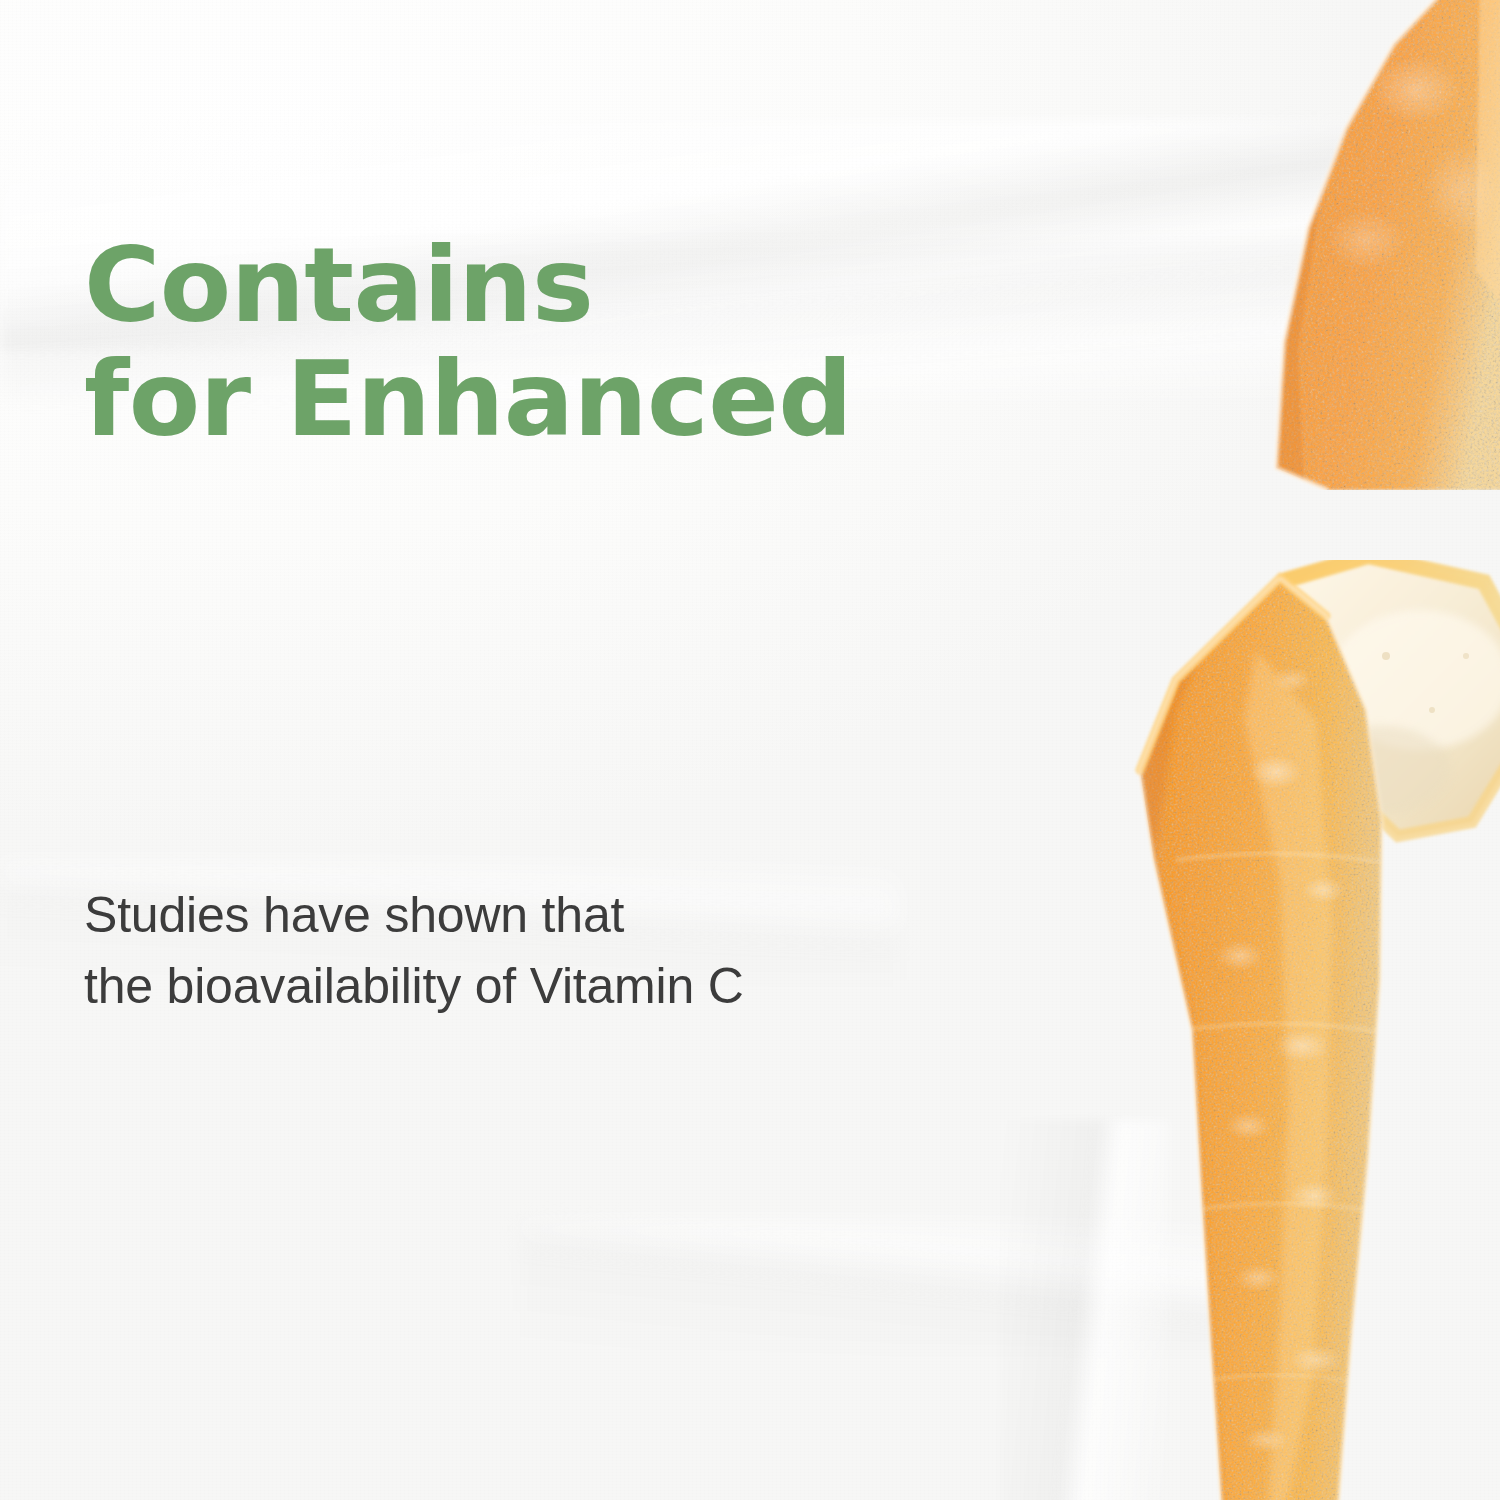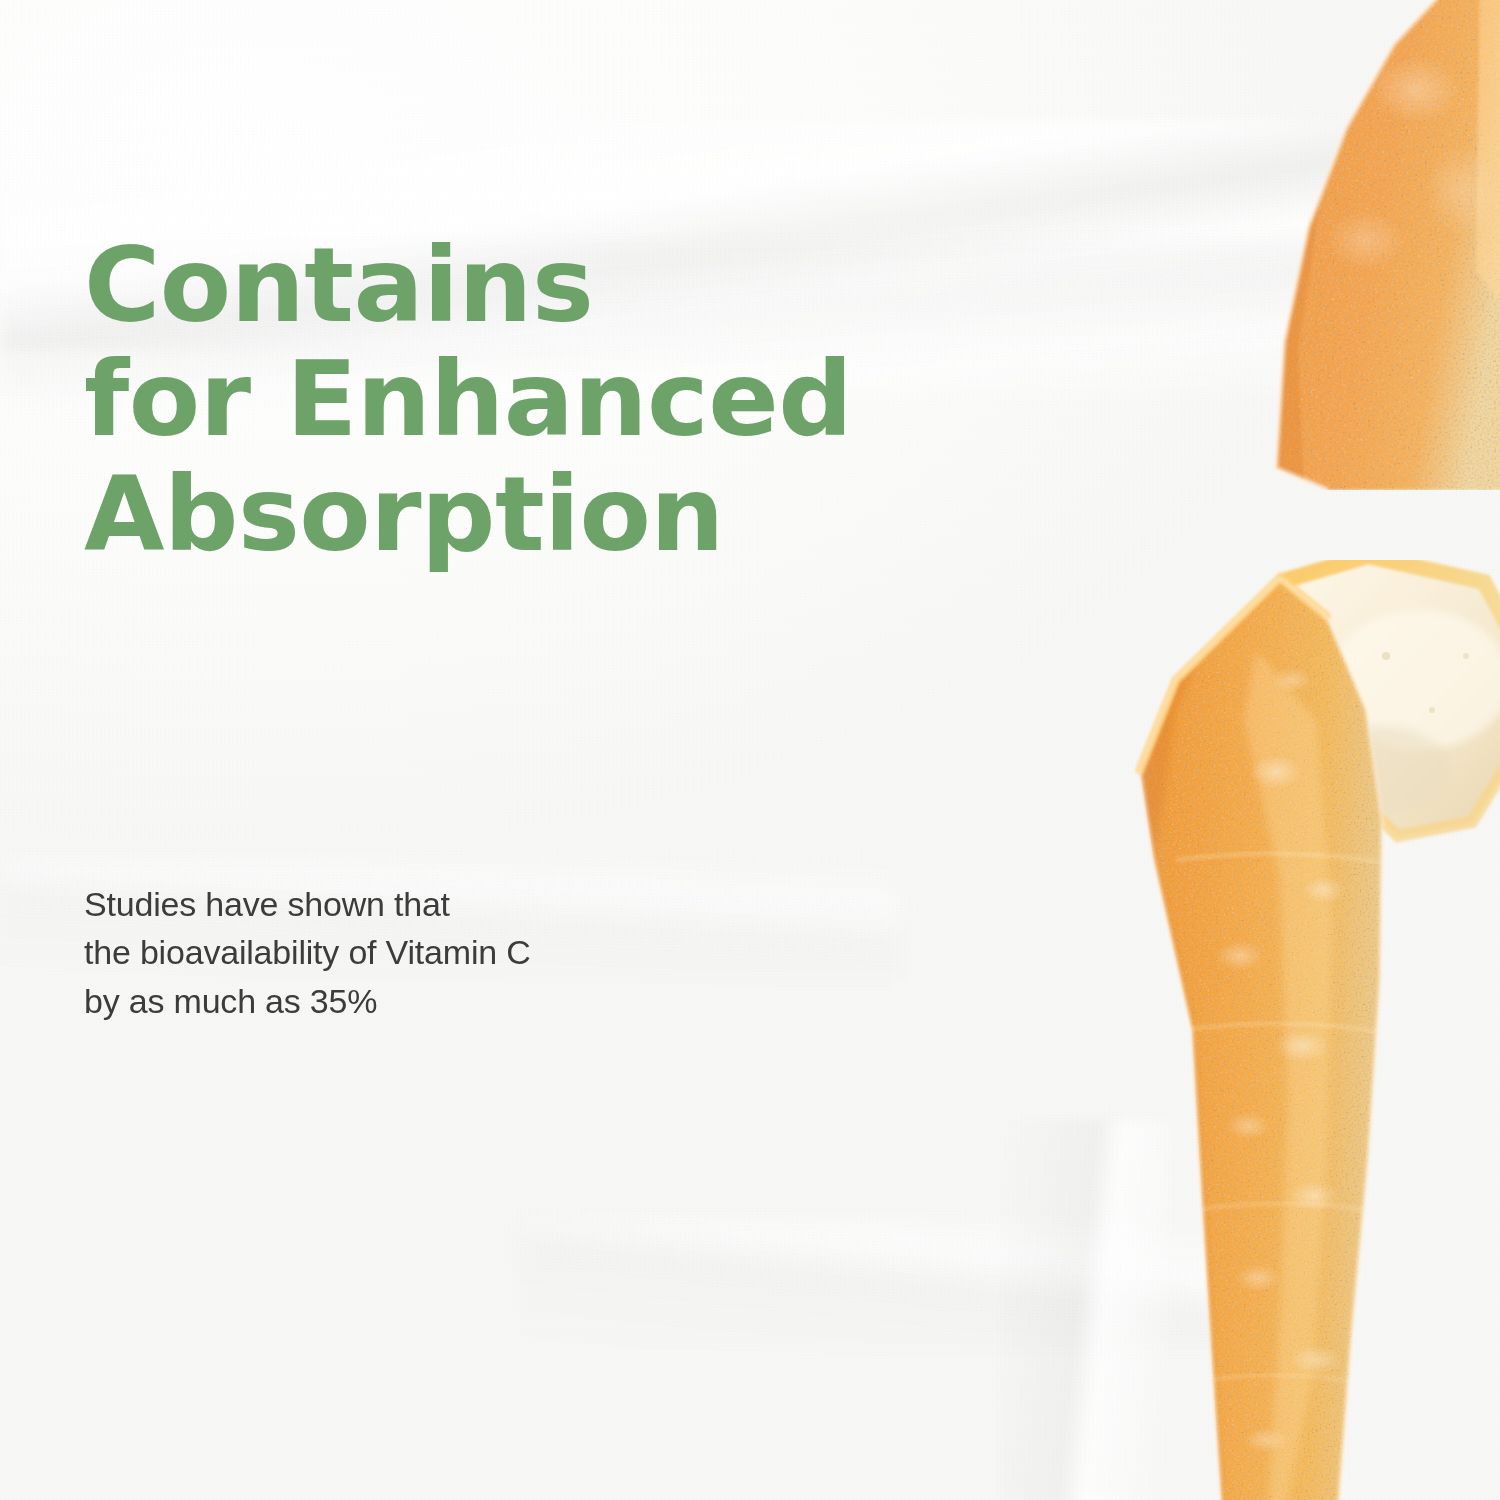--- a/index.html
+++ b/index.html
@@ -105,21 +105,21 @@
   }
   .body-copy {
     position: absolute;
     left: 84px;
     top: 880px;
     width: 1000px;
     margin: 0;
     color: #3c3c3c;
     font-family: "Liberation Sans", sans-serif;
     font-weight: 400;
-    font-size: 34px;
+    font-size: 50px;
     line-height: 1.42;
     letter-spacing: -0.2px;
   }
   .body-copy .bl { display: block; white-space: nowrap; }
 
   
   .peel {
     position: absolute;
     pointer-events: none;
   }
@@ -297,23 +297,21 @@
 
       <path d="M 200 18 L 246 56 L 286 150 L 302 260 L 300 420 L 288 600 L 272 770 L 258 950" fill="none" stroke="#fdf3e2" stroke-width="4" opacity="0.45" filter="url(#blurBot)"></path>
       <path d="M 200 18 L 96 120 L 60 210 L 74 300 L 112 470 L 122 640 L 132 800 L 142 950" fill="none" stroke="#fdf3e2" stroke-width="4" opacity="0.40" filter="url(#blurBot)"></path>
     </svg>
   </div>
 
   <div class="text-col">
     <h1 class="headline">
       <span class="hl">Contains</span>
       <span class="hl">for Enhanced</span>
-      <span class="hl">Absorption</span>
     </h1>
   </div>
 
   <p class="body-copy">
     <span class="bl">Studies have shown that</span>
     <span class="bl">the bioavailability of Vitamin C</span>
-    <span class="bl">by as much as 35%</span>
   </p>
 
 </div>
 
 </body></html>

